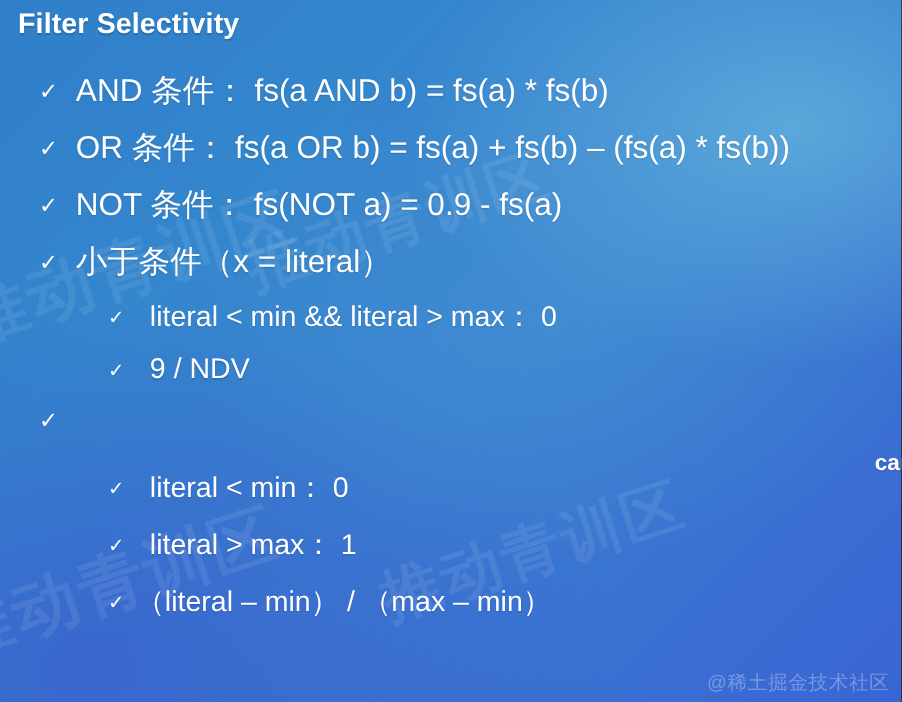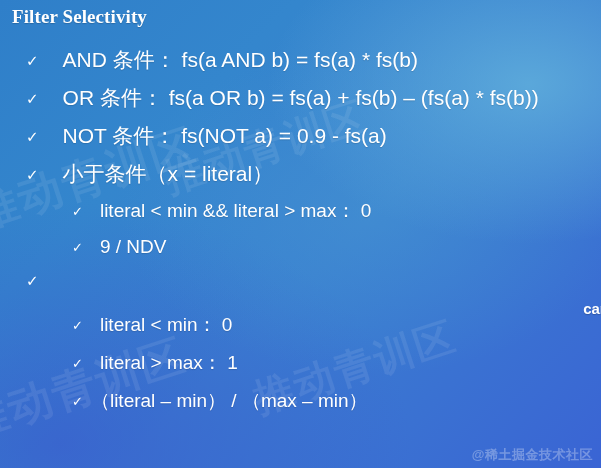--- a/index.html
+++ b/index.html
@@ -39,21 +39,20 @@
   .wm-b4 { left: 250px; top: 340px; font-size: 40px; }
 
   .title {
     position: absolute;
     left: 12px;
     top: 6px;
     font-size: 19px;
     font-weight: 700;
     letter-spacing: .1px;
     text-shadow: 0 1px 1px rgba(0,0,0,0.18);
-    font-family: Liberation Serif, serif;
   }
 
   .bullets {
     position: absolute;
     left: 0;
     top: 46px;
     width: 601px;
   }
   .line {
     display: flex;
@@ -68,21 +67,21 @@
     display: inline-block;
     flex: 0 0 auto;
     font-size: 15px;
     line-height: 1;
     transform: translateY(-1px);
   }
   .line.lvl2 .check { font-size: 13px; }
 
   .txt {
     display: inline-block;
-    margin-left: 24px;
+    margin-left: 12px;
     text-shadow: 0 1px 1px rgba(0,0,0,0.14);
   }
   .line.lvl2 .txt { margin-left: 17px; }
   .line.extra-indent .txt { margin-left: 8px; }
 
   .clipped-note {
     position: absolute;
     right: -8px;
     top: 300px;
     font-size: 15px;
@@ -92,21 +91,20 @@
   }
 
   .site-watermark {
     position: absolute;
     right: 8px;
     bottom: 4px;
     font-size: 13px;
     color: rgba(255,255,255,0.30);
     letter-spacing: .5px;
     white-space: nowrap;
-    font-weight: bold;
   }
 </style>
 </head>
 <body>
 
 <div id="slide">
 
   <div class="wm-band wm-b1">推动青训区</div>
   <div class="wm-band wm-b2">推动青训区</div>
   <div class="wm-band wm-b3">推动青训区</div>

